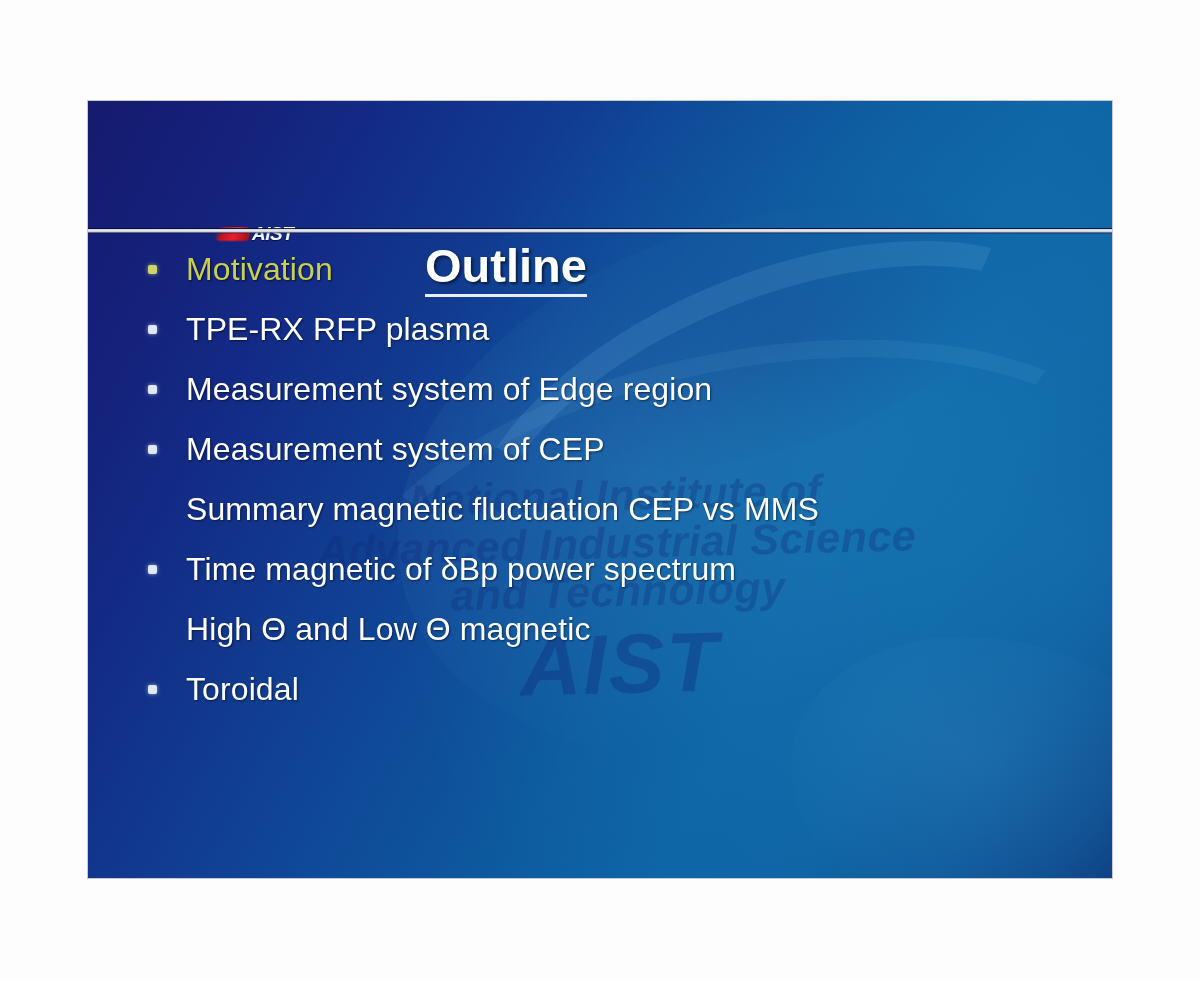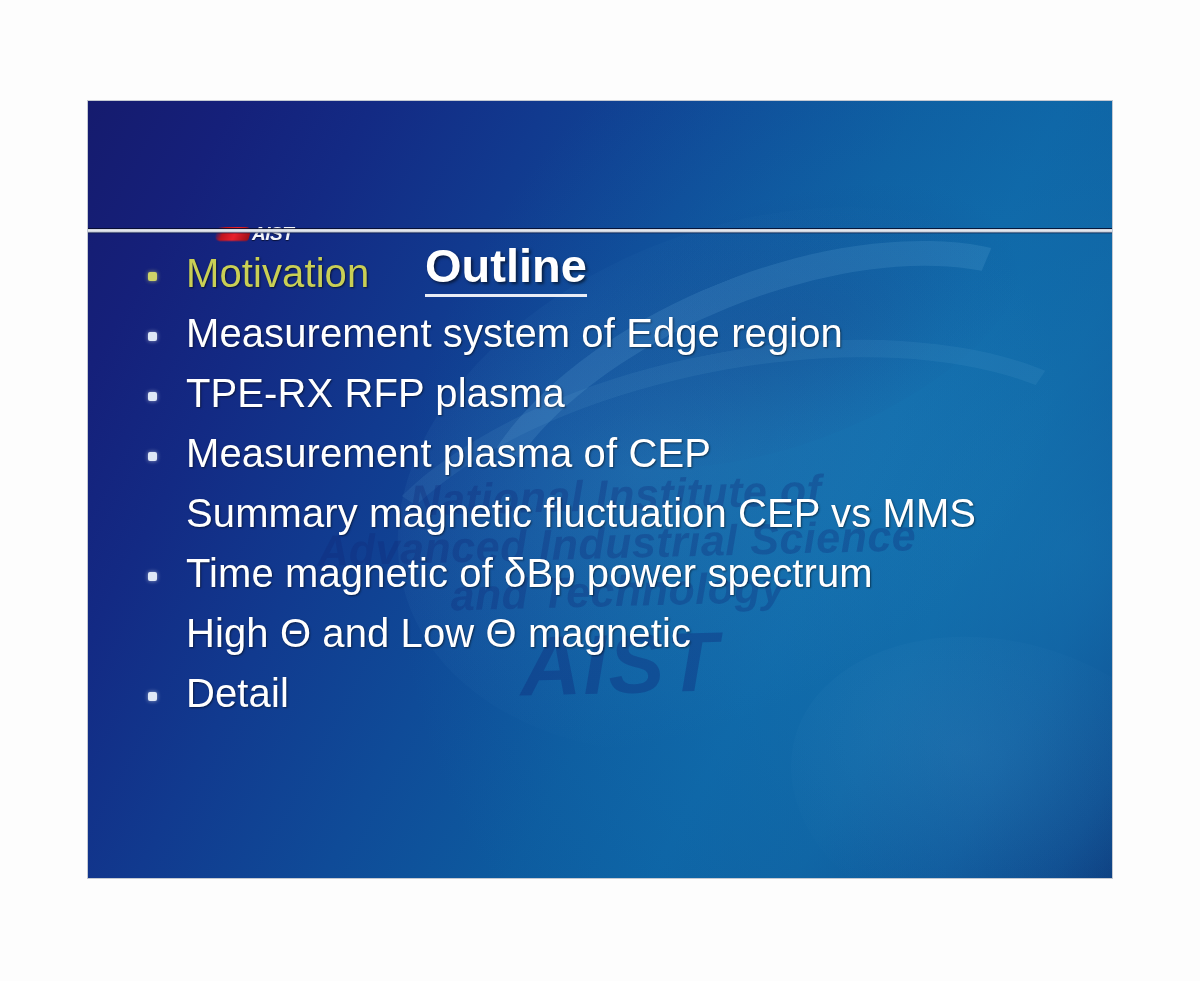--- a/index.html
+++ b/index.html
@@ -204,21 +204,21 @@
     box-shadow: 0 0 4px rgba(255,255,255,0.55);
     position: relative;
     top: -6px;
   }
   .bullet-dot.accent {
     background: #cfd468;
     box-shadow: 0 0 4px rgba(210,215,120,0.7);
   }
 
   .row-text {
-    font-size: 40px;
+    font-size: 32px;
     color: #ffffff;
     white-space: nowrap;
     text-shadow: 1px 1px 2px rgba(0,0,0,0.5);
     letter-spacing: 0.1px;
   }
   .row-text.accent {
     color: #c9cf55;
     text-shadow: 1px 1px 2px rgba(0,0,0,0.6);
   }
   .row-text sub {
@@ -257,42 +257,42 @@
 
     <div id="divider"></div>
 
     <div id="content">
         <div class="row">
           <div class="bullet-col"><span class="bullet-dot accent"></span></div>
           <div class="row-text accent">Motivation</div>
         </div>
         <div class="row">
           <div class="bullet-col"><span class="bullet-dot"></span></div>
+          <div class="row-text">TPE-RX RFP plasma</div>
+        </div>
+        <div class="row">
+          <div class="bullet-col"><span class="bullet-dot"></span></div>
           <div class="row-text">Measurement system of Edge region</div>
         </div>
         <div class="row">
           <div class="bullet-col"><span class="bullet-dot"></span></div>
-          <div class="row-text">TPE-RX RFP plasma</div>
-        </div>
-        <div class="row">
-          <div class="bullet-col"><span class="bullet-dot"></span></div>
-          <div class="row-text">Measurement plasma of CEP</div>
+          <div class="row-text">Measurement system of CEP</div>
         </div>
         <div class="row">
           <div class="bullet-col empty"></div>
           <div class="row-text">Summary magnetic fluctuation CEP vs MMS</div>
         </div>
         <div class="row">
           <div class="bullet-col"><span class="bullet-dot"></span></div>
           <div class="row-text">Time magnetic of δBp power spectrum</div>
         </div>
         <div class="row">
           <div class="bullet-col empty"></div>
           <div class="row-text">High Θ and Low Θ magnetic</div>
         </div>
         <div class="row">
           <div class="bullet-col"><span class="bullet-dot"></span></div>
-          <div class="row-text">Detail</div>
+          <div class="row-text">Toroidal</div>
         </div>
       </div>
 
   </div>
 </div>
 
 </body></html>

